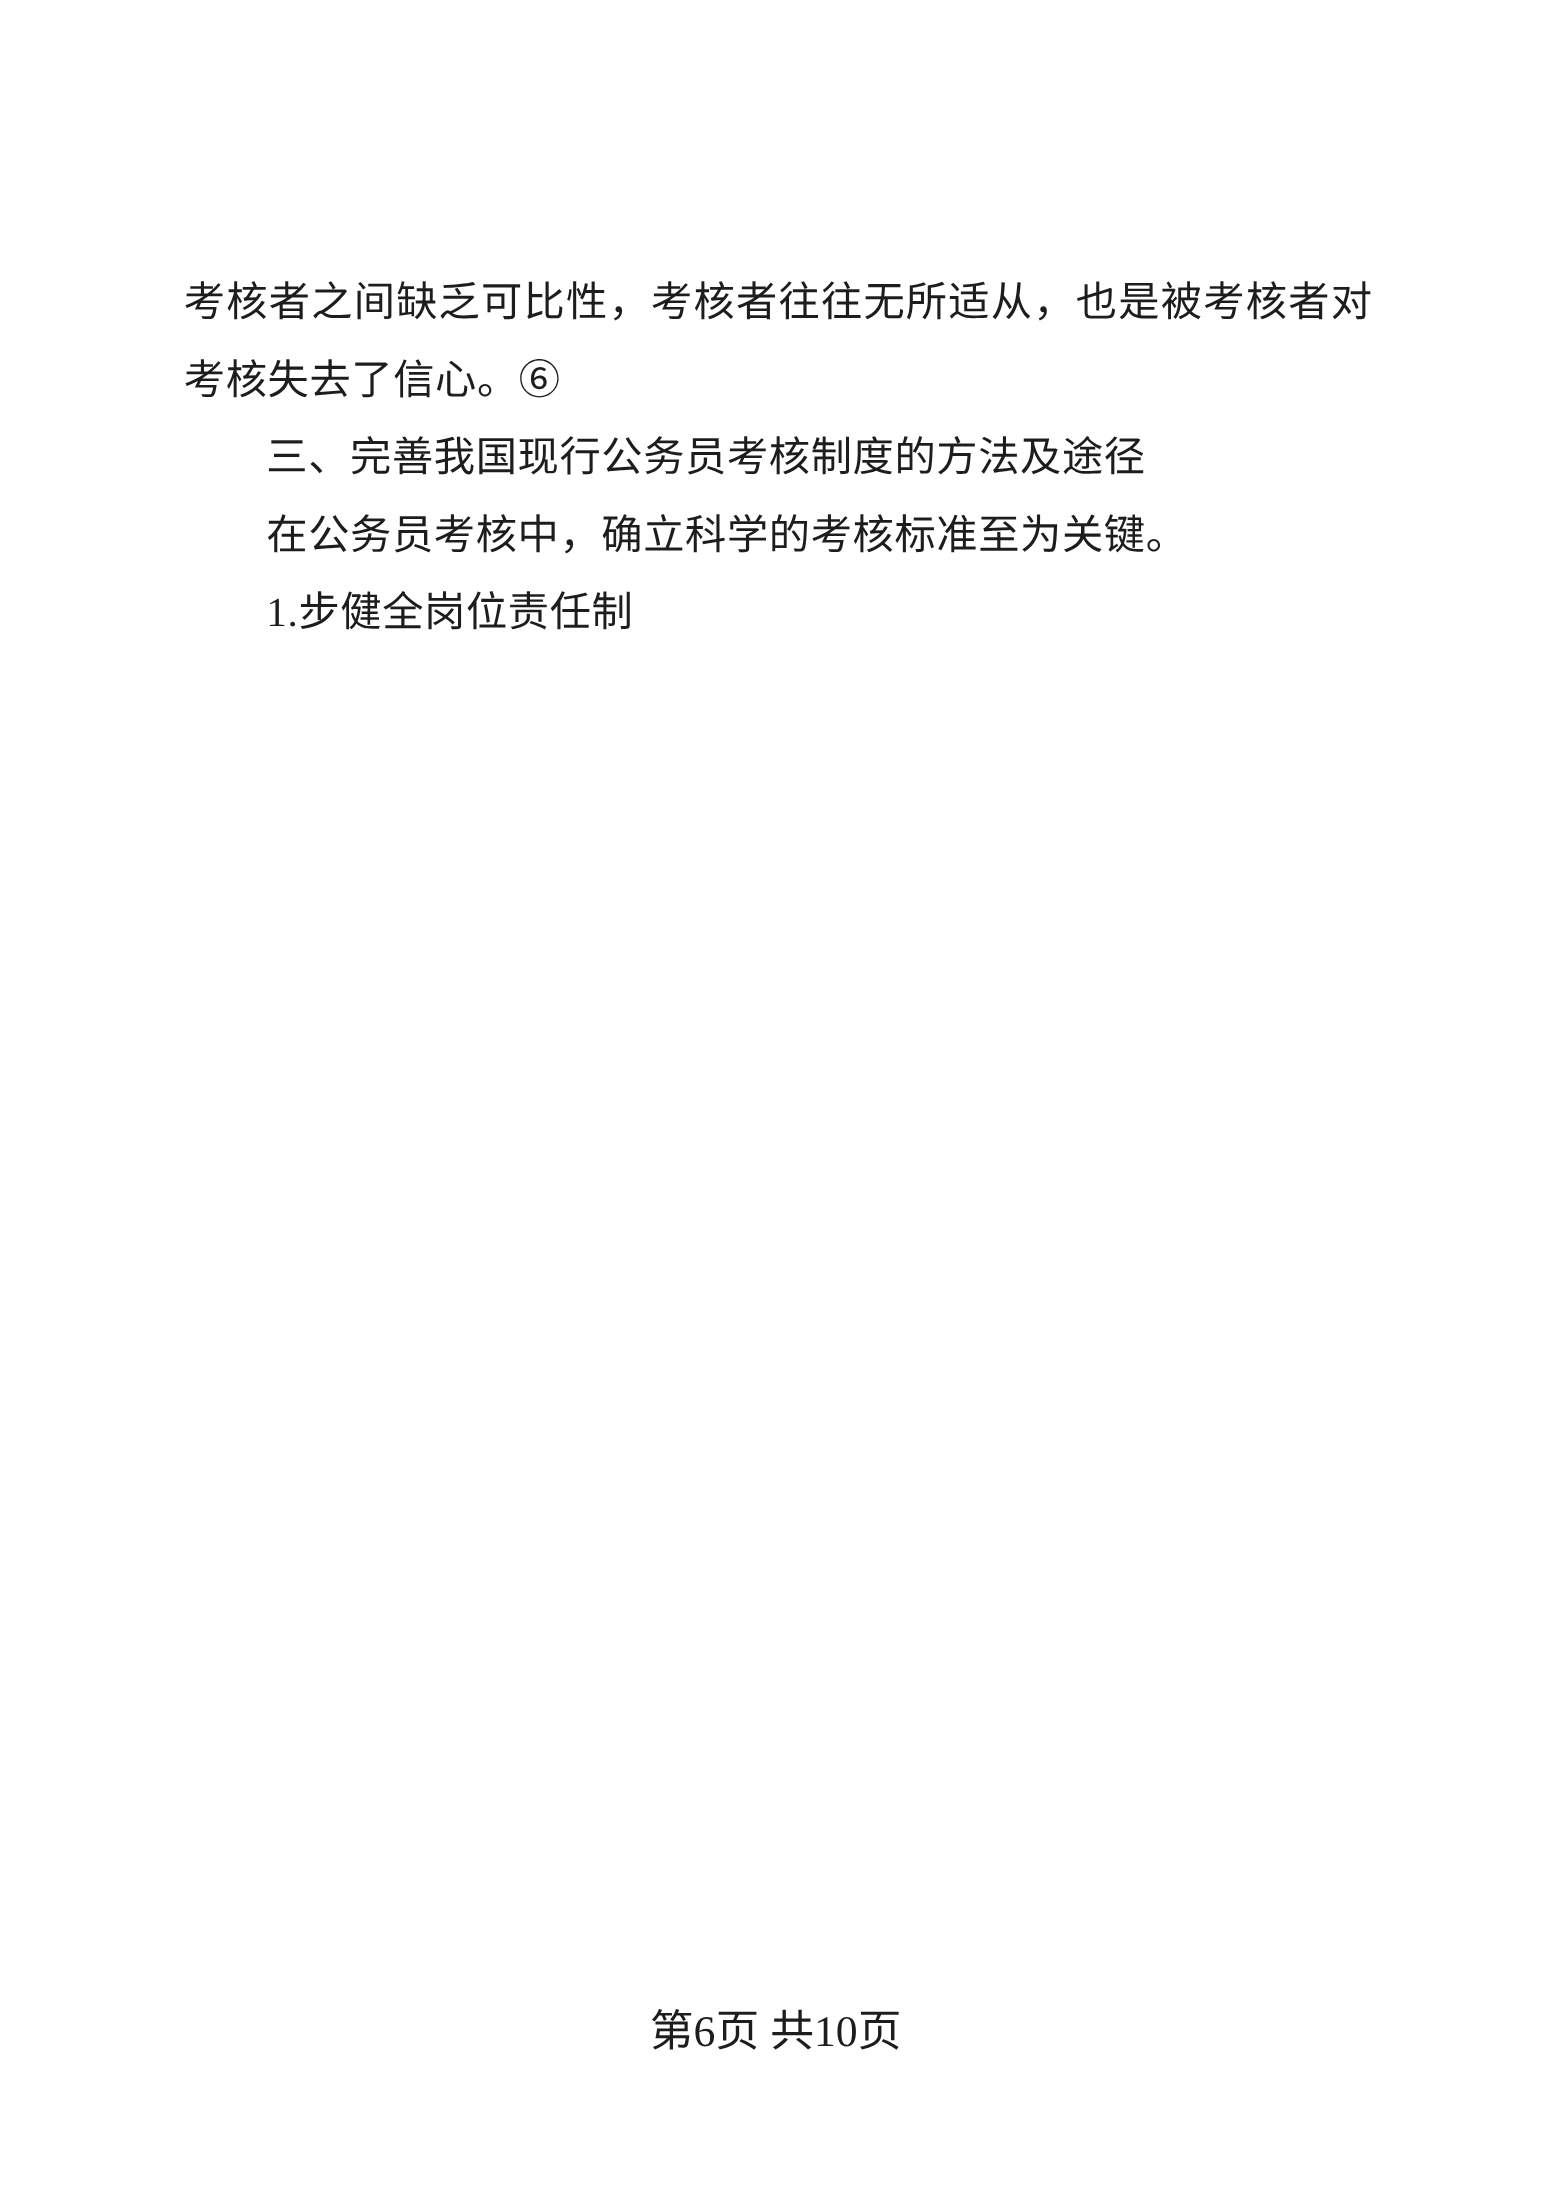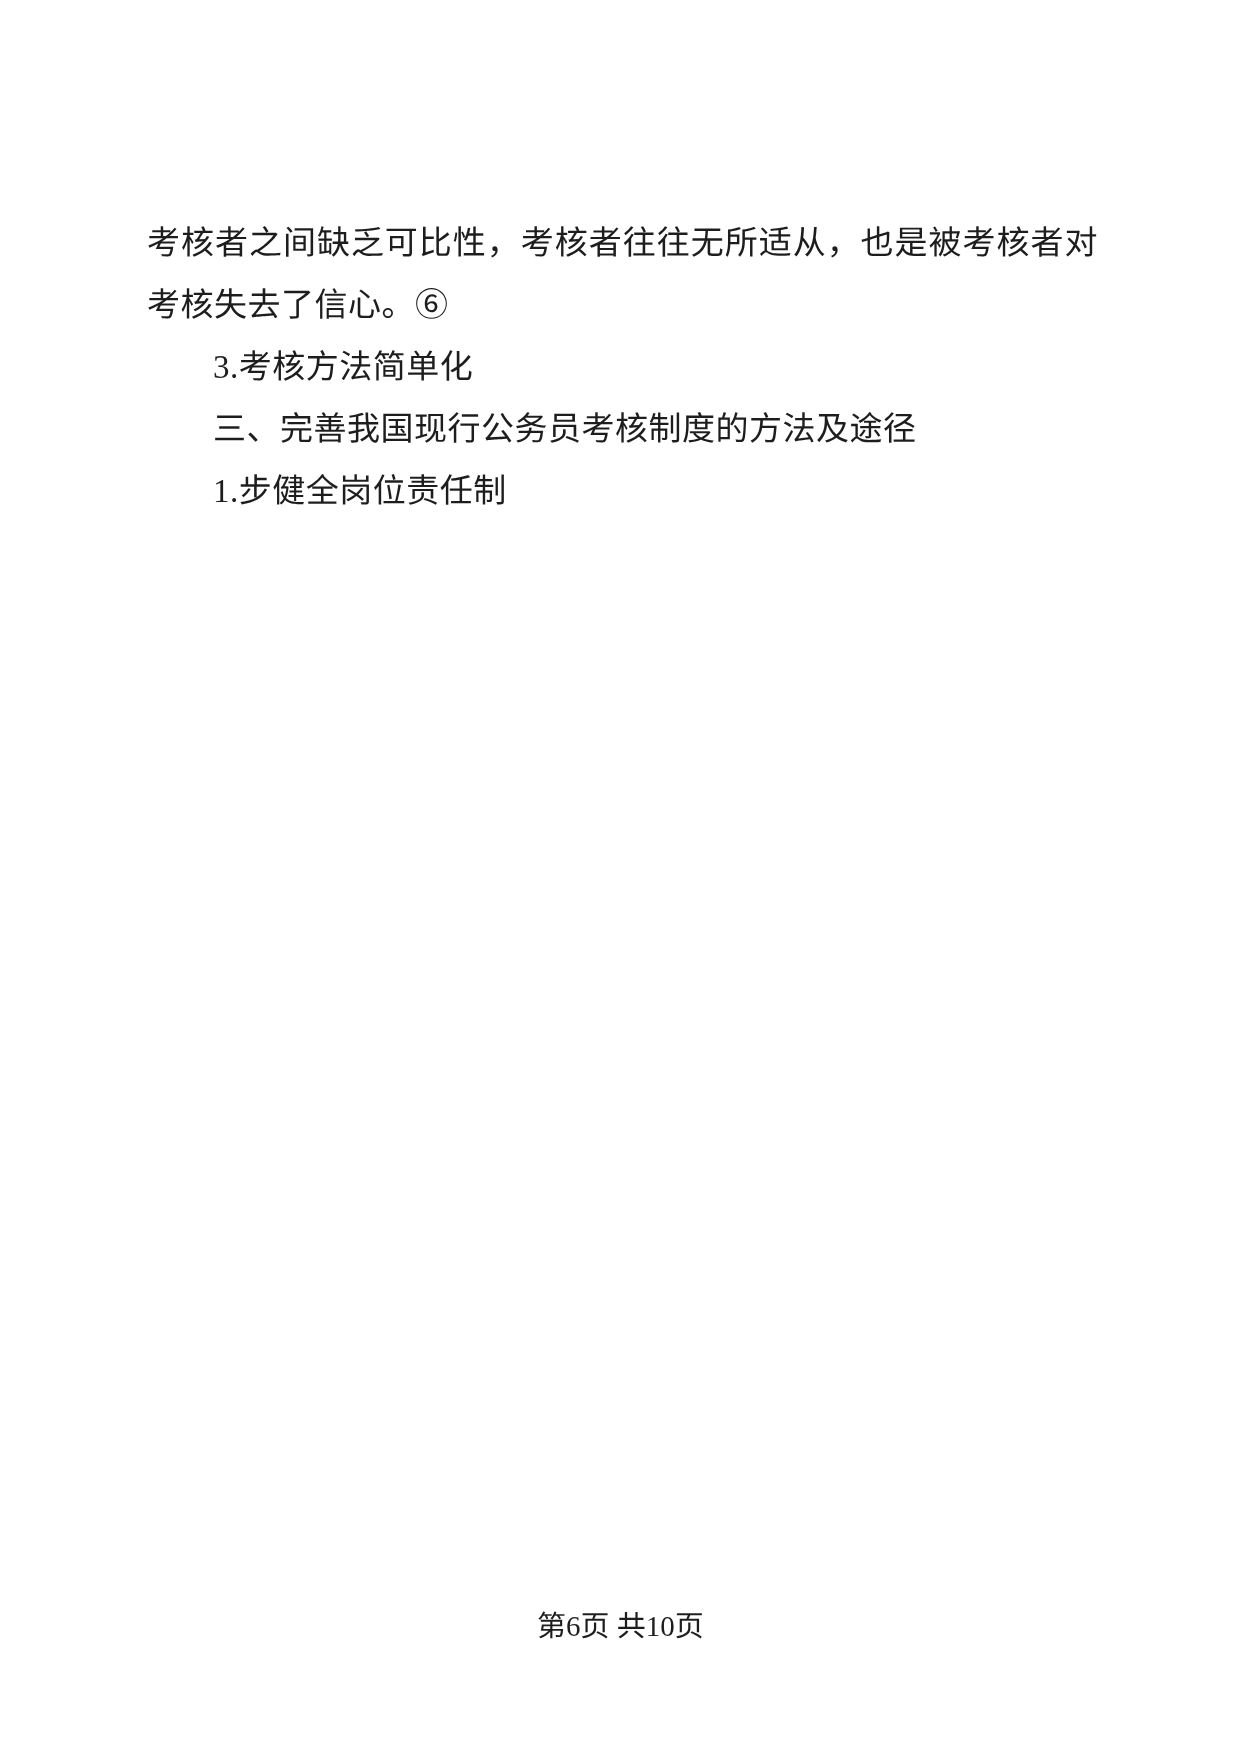--- a/index.html
+++ b/index.html
@@ -32,32 +32,32 @@
   }
   .indent {
     text-indent: 2em;
   }
   .footer {
     position: absolute;
     left: 0;
     top: 1606px;
     width: 100%;
     text-align: center;
-    font-size: 29px;
+    font-size: 35px;
     line-height: 40px;
     color: #1d1d1d;
   }
 </style>
 </head>
 <body>
 
 <div class="page">
 
   <div class="content">
     <p>考核者之间缺乏可比性，考核者往往无所适从，也是被考核者对考核失去了信心。⑥</p>
-    <p class="indent">3.考核方法简单化</p>
     <p class="indent">三、完善我国现行公务员考核制度的方法及途径</p>
+    <p class="indent">在公务员考核中，确立科学的考核标准至为关键。</p>
     <p class="indent">1.步健全岗位责任制</p>
   </div>
 
   <div class="footer">第6页 共10页</div>
 
 </div>
 
 </body></html>

